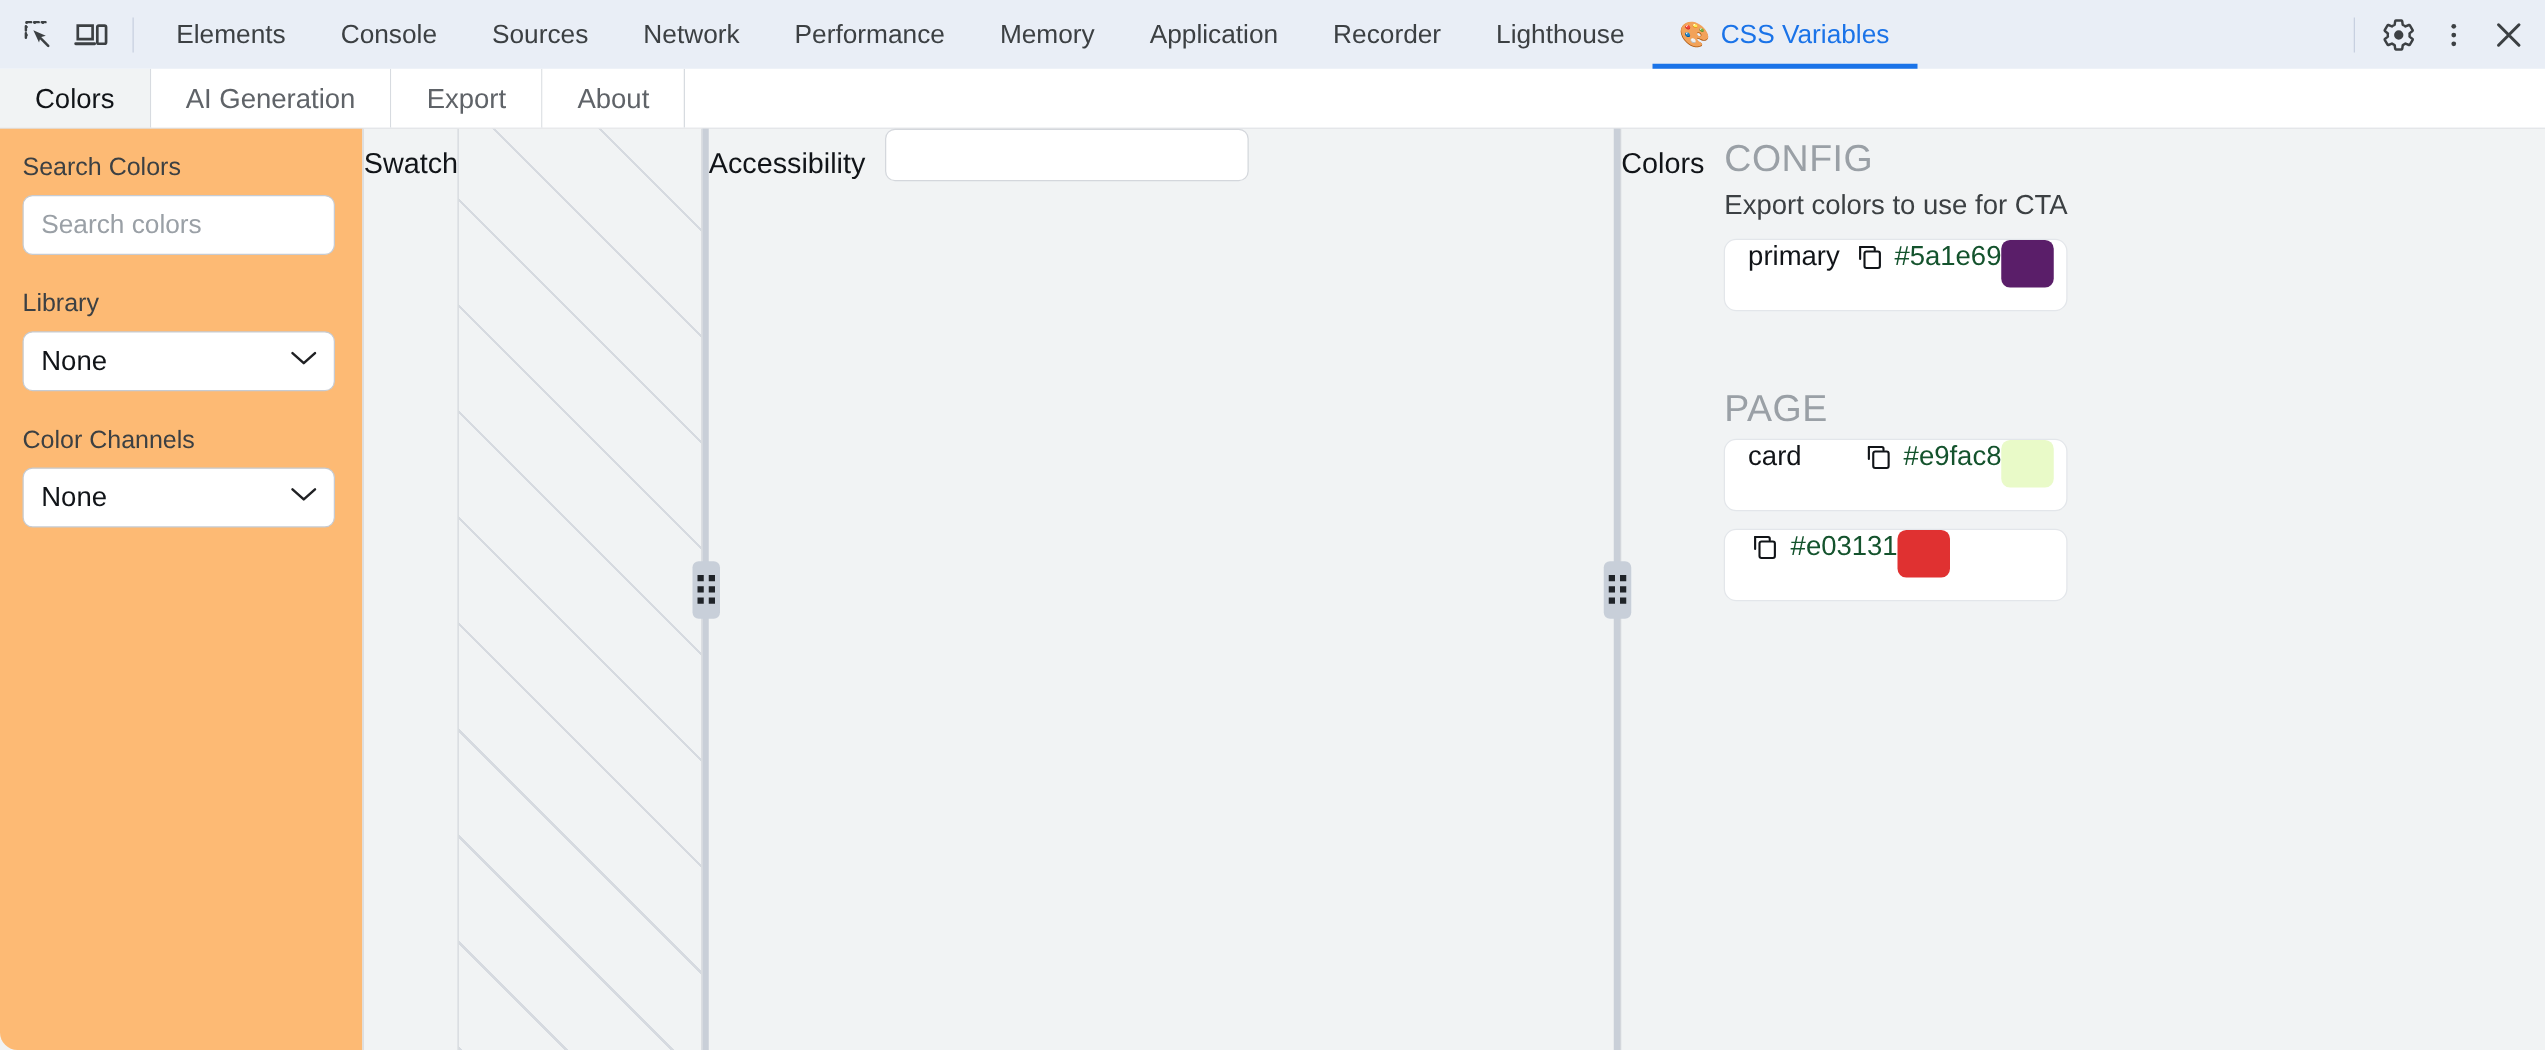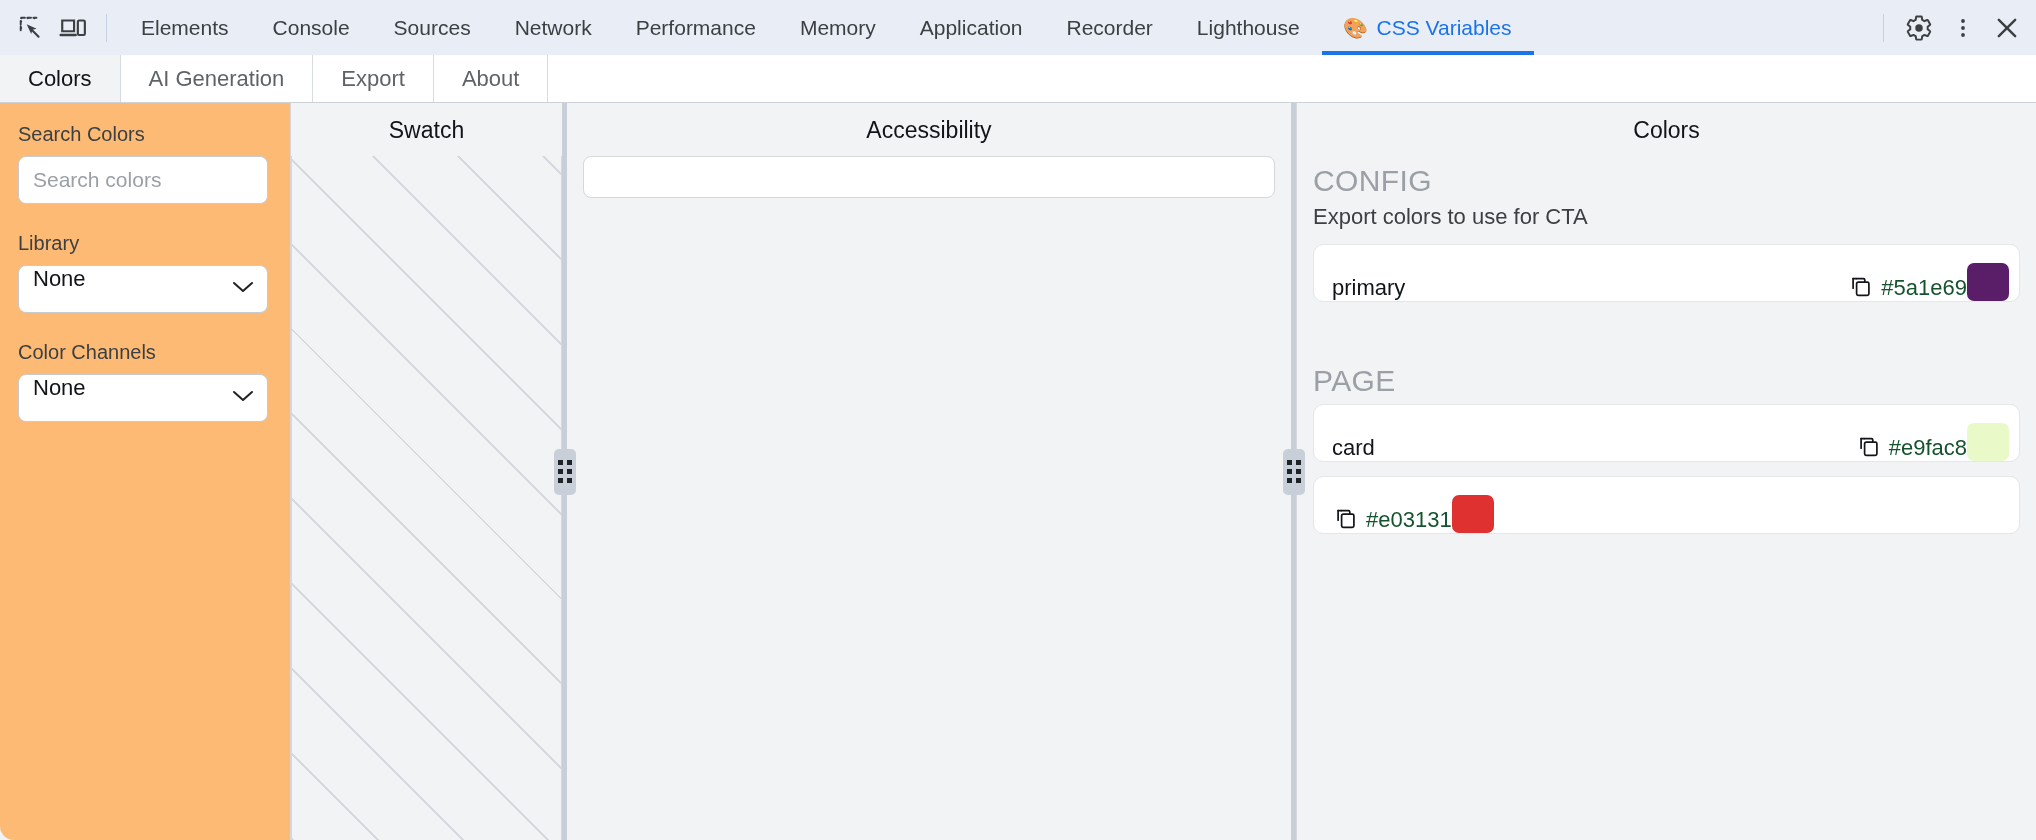--- a/index.html
+++ b/index.html
@@ -119,32 +119,33 @@
   .select-wrap { position: relative; }
   .select-box {
     width: 100%;
     height: 48px;
     border: 1px solid #c6cbd2;
     border-radius: 8px;
     background: #ffffff;
     font-size: 22px;
     color: #111418;
     display: flex;
+    align-items: center;
     padding: 0 14px;
     cursor: pointer;
   }
   .select-chevron {
     position: absolute;
     right: 14px; top: 50%;
     transform: translateY(-50%);
     pointer-events: none;
   }
 
   
-  .panel-col { display: flex; flex-direction: column; height: 100%; }
+  .panel-col { display: flex; flex-direction: row; height: 100%; }
   .panel-title {
     text-align: center;
     font-size: 23px;
     color: #111418;
     padding: 14px 0 12px;
     flex: 0 0 auto;
   }
   .swatch-panel {
     width: 272px;
     flex: 0 0 272px;
@@ -226,21 +227,21 @@
     font-size: 22px;
     color: #3c4043;
     margin-bottom: 14px;
   }
   .color-row {
     background: #ffffff;
     border: 1px solid #e3e6ea;
     border-radius: 10px;
     height: 58px;
     display: flex;
-    align-items: flex-end;
+    align-items: flex-start;
     padding: 0 10px 0 18px;
     margin-bottom: 14px;
     cursor: pointer;
   }
   .color-var-name {
     font-size: 22px;
     color: #111418;
     flex: 1;
     white-space: nowrap;
     overflow: hidden;

